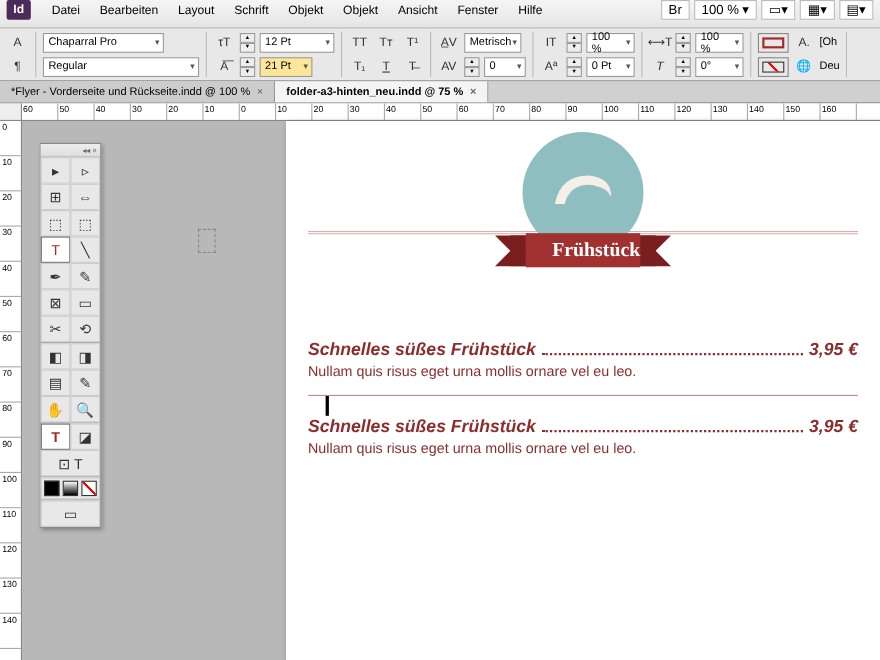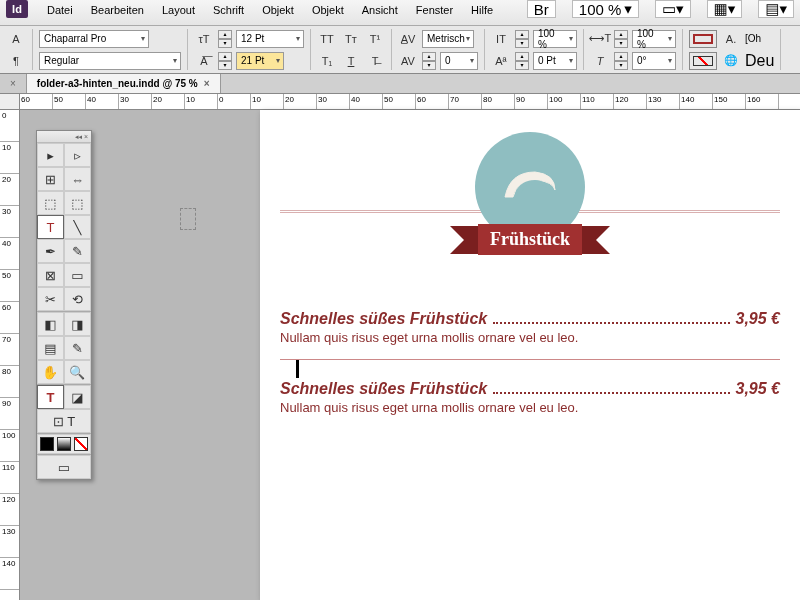--- a/index.html
+++ b/index.html
@@ -3,21 +3,21 @@
 <meta charset="utf-8">
 <style>
 * { margin: 0; padding: 0; box-sizing: border-box; font-family: Tahoma, Arial, sans-serif; }
 body { background: #e8e8e8; width: 800px; height: 600px; overflow: hidden; position: relative; }
 
 
 .menubar { height: 26px; background: linear-gradient(#f5f5f5,#e5e5e5); border-bottom: 1px solid #aaa; display: flex; padding: 0 6px; font-size: 11px; }
 .app-badge { width: 22px; height: 18px; background: #4a2b5a; color: #fff; display: flex; align-items: center; justify-content: center; font-weight: bold; font-size: 11px; border-radius: 2px; margin-right: 10px; }
 .menu-item { padding: 4px 9px; cursor: default; }
 .menu-spacer { flex: 1; }
-.menu-ctrl { display: flex; align-items: center; gap: 3px; padding: 2px 6px; border: 1px solid #bbb; background: #fff; font-size: 15px; margin-left: 16px; height: 18px; }
+.menu-ctrl { display: flex; align-items: center; gap: 3px; padding: 2px 6px; border: 1px solid #bbb; background: #fff; font-size: 12px; margin-left: 4px; height: 18px; }
 
 
 .controlbar { height: 48px; background: #e8e8e8; border-bottom: 1px solid #888; display: flex; padding: 3px 6px; gap: 6px; }
 .cg { display: flex; flex-direction: column; gap: 3px; border-right: 1px solid #bbb; padding-right: 6px; }
 .cg-row { display: flex; align-items: center; gap: 4px; height: 19px; }
 .dd { background: #fff; border: 1px solid #999; font-size: 10px; padding: 1px 14px 1px 4px; position: relative; height: 18px; display: flex; align-items: center; }
 .dd::after { content: "▾"; position: absolute; right: 3px; font-size: 8px; color: #555; }
 .dd.hl { background: #fce69a; }
 .ico-btn { width: 20px; height: 18px; display: flex; align-items: center; justify-content: center; font-size: 11px; color: #333; border: 1px solid transparent; }
 .spin { width: 14px; height: 18px; display: flex; flex-direction: column; }
@@ -50,21 +50,21 @@
 .toolbox-head { height: 12px; background: linear-gradient(#eee,#ddd); border-bottom: 1px solid #bbb; display: flex; justify-content: flex-end; align-items: center; padding-right: 3px; font-size: 7px; color: #666; }
 .tool-grid { display: grid; grid-template-columns: 1fr 1fr; }
 .tool { height: 24px; border: 1px solid #ccc; display: flex; align-items: center; justify-content: center; font-size: 13px; color: #333; background: #e8e8e8; cursor: default; }
 .tool.wide { grid-column: 1 / 3; }
 .tool.active { background: #fff; border: 1px solid #666; color: #a52a2a; }
 .tool-sep { grid-column: 1 / 3; height: 1px; background: #aaa; }
 .swatch-row { display: flex; align-items: center; padding: 3px; gap: 3px; }
 .swatch { width: 14px; height: 14px; border: 1px solid #333; }
 
 
-.emblem { position: absolute; top: 22px; left: 190px; width: 160px; text-align: center; }
+.emblem { position: absolute; top: 10px; left: 190px; width: 160px; text-align: right; }
 .emblem-circle { width: 110px; height: 110px; background: #8fbec1; border-radius: 50%; margin: 0 auto; display: flex; align-items: center; justify-content: center; position: relative; }
 .croissant { width: 70px; height: 50px; }
 .ribbon-row { display: flex; align-items: center; margin-top: -18px; position: relative; }
 .ribbon-tail { width: 0; height: 0; border: 14px solid #7a1f1f; }
 .ribbon-tail.l { border-left-color: transparent; }
 .ribbon-tail.r { border-right-color: transparent; }
 .ribbon-body { flex: 1; background: #a13030; color: #fff; font-family: Georgia, serif; font-weight: bold; font-size: 18px; padding: 5px 0; position: relative; z-index: 2; }
 .page-line { position: absolute; left: 20px; right: 20px; border-top: 1px solid #d9b0b0; }
 .page-line.double { border-top: 1px solid #d9b0b0; border-bottom: 1px solid #d9b0b0; height: 3px; }
 
@@ -203,27 +203,28 @@
   </div>
   <div class="cg">
     <div class="cg-row">
         <div class="color-box red"></div>
         <span class="ico-btn">A.</span>
         <span style="font-size:10px">[Oh</span>
       </div>
     <div class="cg-row">
         <div class="color-box slash"></div>
         <span class="ico-btn">🌐</span>
-        <span style="font-size:16px">Deu</span>
+        <span style="font-size:10px">Deu</span>
       </div>
   </div>
 </div>
 
 <div class="tabbar">
   <div class="tab">
+      <span>*Flyer - Vorderseite und Rückseite.indd @ 100 %</span>
       <span class="tab-close">×</span>
     </div>
   <div class="tab active">
       <span>folder-a3-hinten_neu.indd @ 75 %</span>
       <span class="tab-close">×</span>
     </div>
 </div>
 
 <div class="ruler-corner"></div>
 <div class="hruler">

